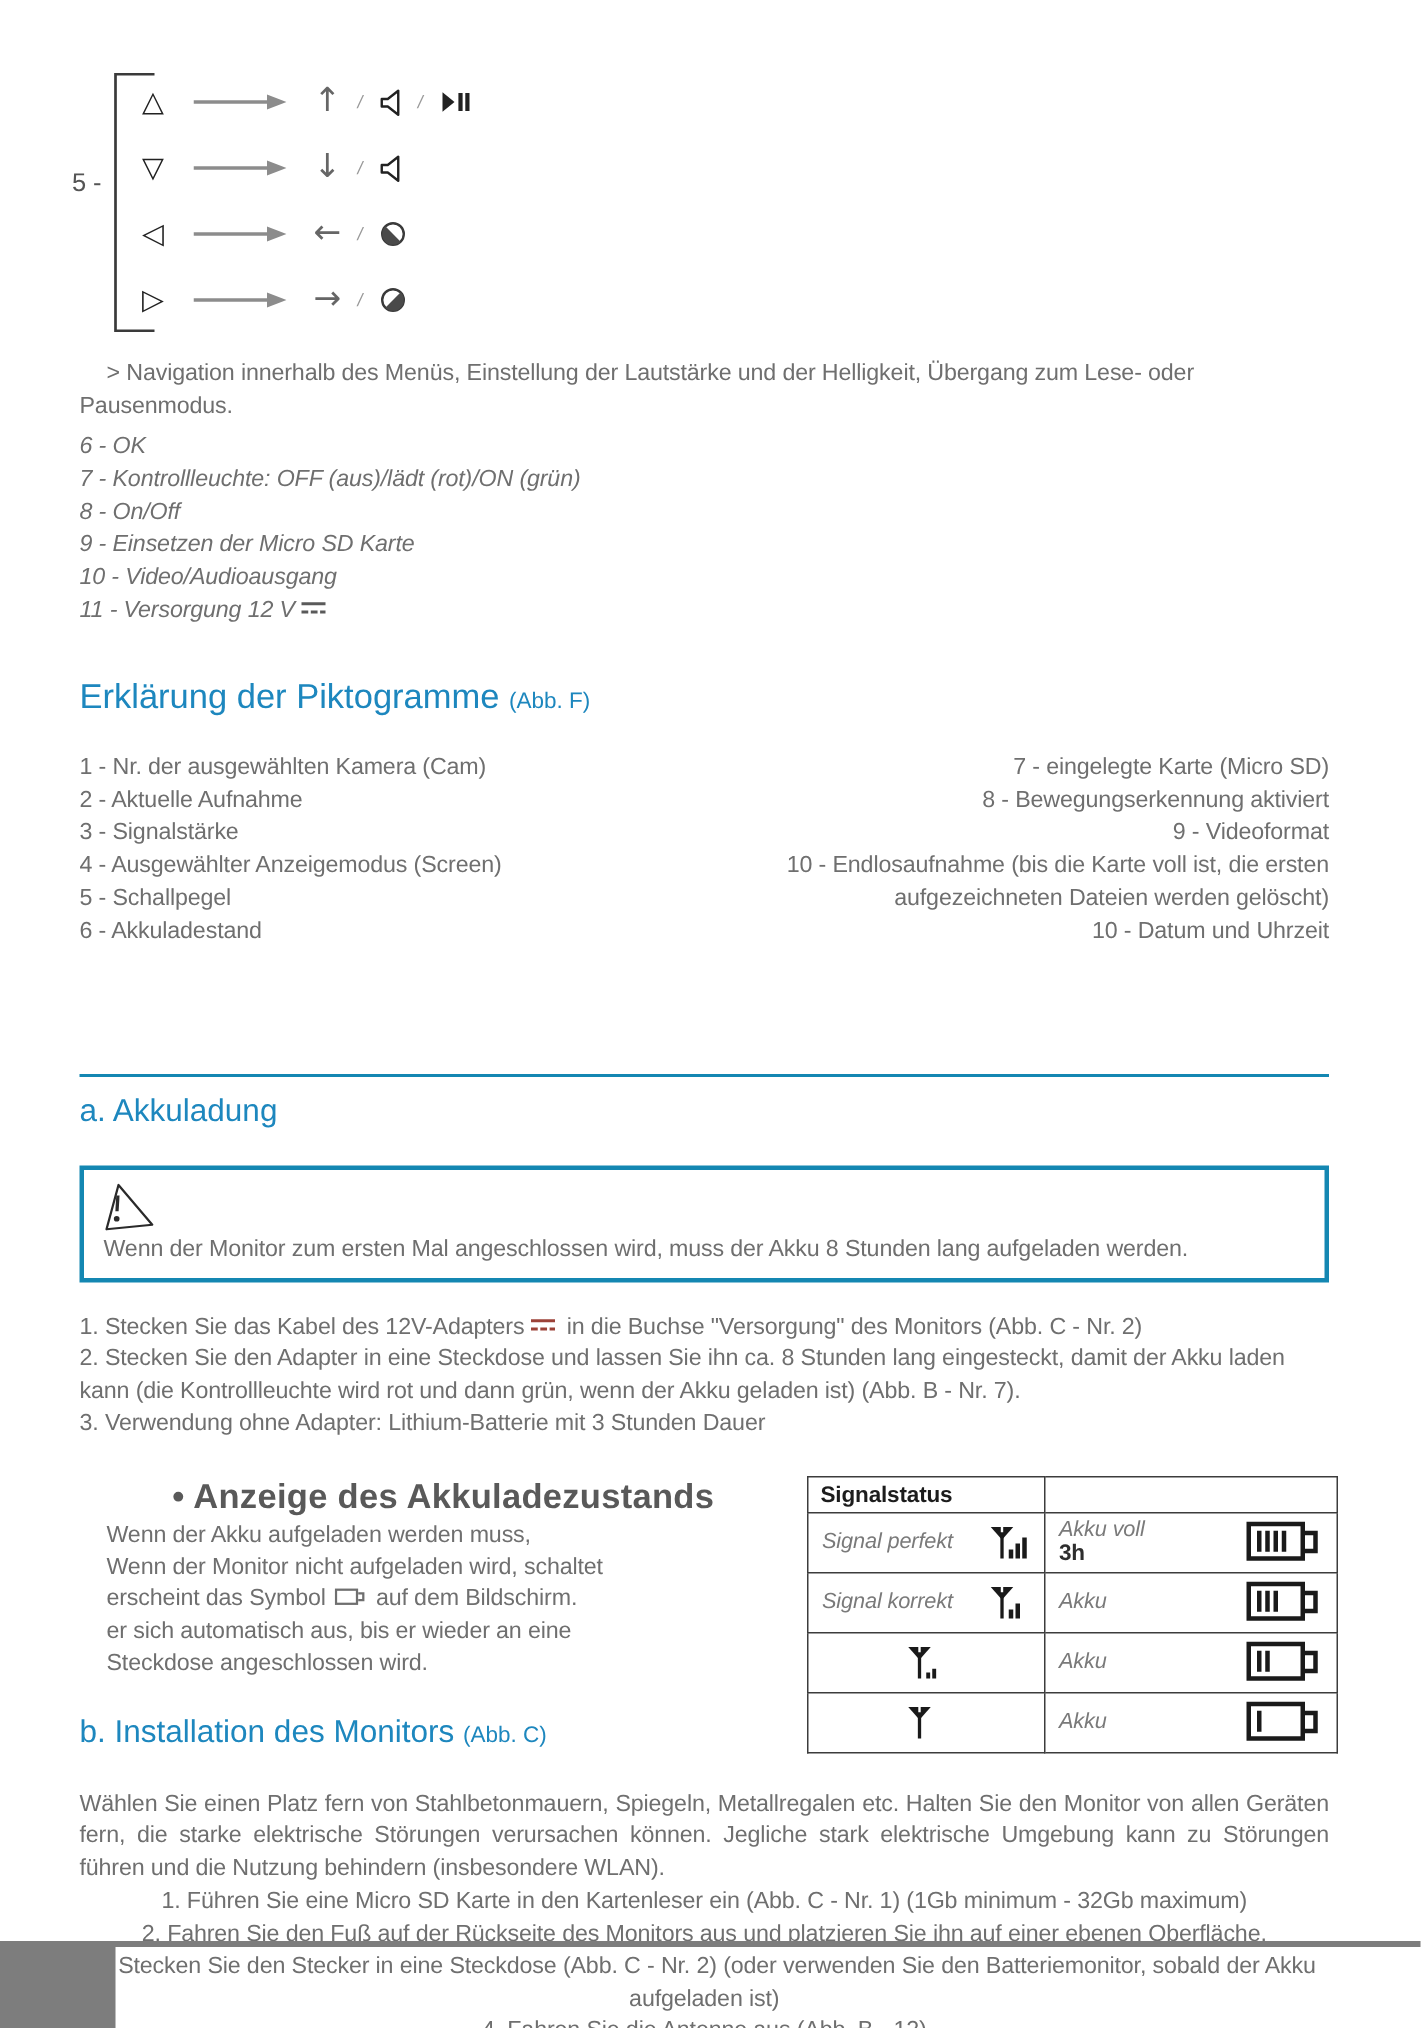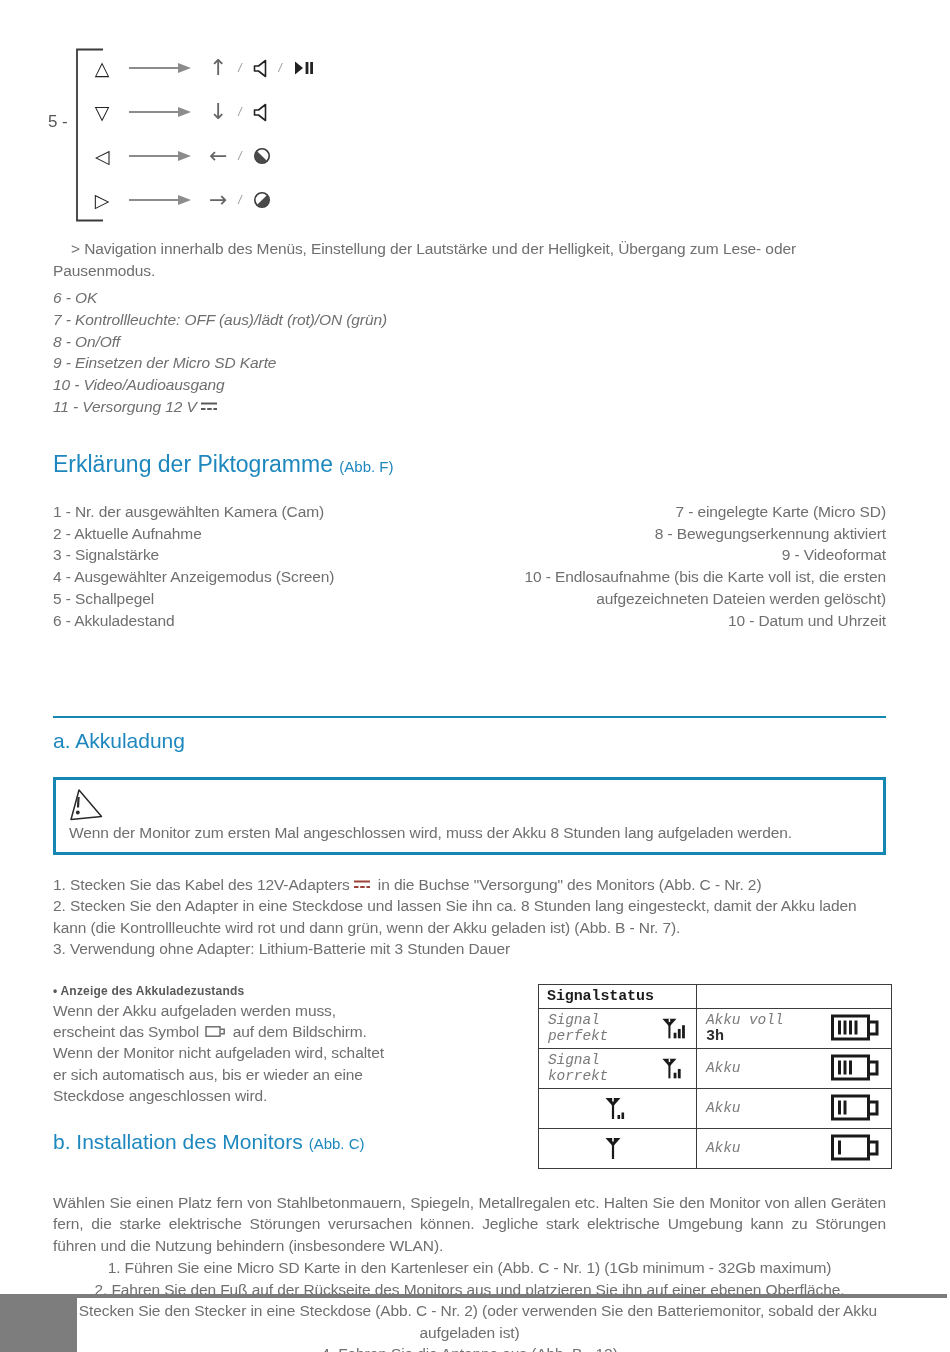--- a/index.html
+++ b/index.html
@@ -48,24 +48,24 @@
   .warnbox{margin-top:24px;border:3px solid var(--teal);height:78px;position:relative;
            padding:5px 12px;}
   .warnbox .wtext{position:absolute;left:13px;right:12px;bottom:9px;line-height:20px;}
   .steps{margin-top:19px;}
   .steps div{line-height:21.5px;}
   .dc{display:inline-block;vertical-align:baseline;margin:0 3px;}
 
   
   .two-col{display:flex;margin-top:24px;align-items:flex-start;}
   .bleft{width:485px;flex:none;}
-  .btitle{font-weight:bold;color:#595959;font-size:12px;letter-spacing:0.2px;}
-  .btext{margin-top:2px;line-height:21.4px;}
+  .btitle{font-weight:bold;color:#595959;font-size:23px;letter-spacing:0.2px;text-align:center;}
+  .btext{margin-top:2px;line-height:21.4px;margin-left:18px;}
   .bleft h2.sub{margin-top:23px;white-space:nowrap;}
-  table.sig{border-collapse:collapse;margin-left:auto;width:354px;flex:none;font-family:Liberation Mono, monospace;}
+  table.sig{border-collapse:collapse;margin-left:auto;width:354px;flex:none;}
   table.sig td{border:1px solid #3c3c3c;vertical-align:middle;}
   table.sig tr.hd td{height:24px;padding:2px 8px;font-weight:bold;color:#1c1c1c;font-size:15px;}
   table.sig tr.bd td{height:40px;padding:3px 9px;}
   td.c1{width:158px;}
   .cellflex{display:flex;align-items:center;justify-content:space-between;}
   .cellflex.center{justify-content:center;}
   .lbl{font-style:italic;color:#7a7a7a;font-size:14.5px;line-height:16px;}
   .akkuline b{font-style:normal;color:#2e2e2e;font-size:15px;}
 
   
@@ -218,27 +218,27 @@
         </svg> <span>in die Buchse "Versorgung" des Monitors (Abb. C - Nr. 2)</span></div>
     <div>2. Stecken Sie den Adapter in eine Steckdose und lassen Sie ihn ca. 8 Stunden lang eingesteckt, damit der Akku laden kann (die Kontrollleuchte wird rot und dann grün, wenn der Akku geladen ist) (Abb. B - Nr. 7).</div>
     <div>3. Verwendung ohne Adapter: Lithium-Batterie mit 3 Stunden Dauer</div>
   </div>
 
   <div class="two-col">
     <div class="bleft">
       <div class="btitle">• Anzeige des Akkuladezustands</div>
       <div class="btext">
         <div>Wenn der Akku aufgeladen werden muss,</div>
+        <div>Wenn der Monitor nicht aufgeladen wird, schaltet</div>
         <div><span>erscheint das Symbol</span>
           <svg style="display:inline-block;vertical-align:-1px;margin:0 2px;" width="21" height="13" viewBox="0 0 21 13">
             <rect x="1" y="1.8" width="14" height="9.4" fill="none" stroke="#6f6f6f" stroke-width="1.5"></rect>
             <path d="M15.8,4.2 h3.4 v4.6 h-3.4" fill="none" stroke="#6f6f6f" stroke-width="1.5"></path>
           </svg>
           <span>auf dem Bildschirm.</span></div>
-        <div>Wenn der Monitor nicht aufgeladen wird, schaltet</div>
         <div>er sich automatisch aus, bis er wieder an eine</div>
         <div>Steckdose angeschlossen wird.</div>
       </div>
       <h2 class="sub"><span>b. Installation des Monitors</span> <span class="abb">(Abb. C)</span></h2>
     </div>
 
     <table class="sig">
       <tbody>
           <tr class="hd">
         <td class="c1">Signalstatus</td>

